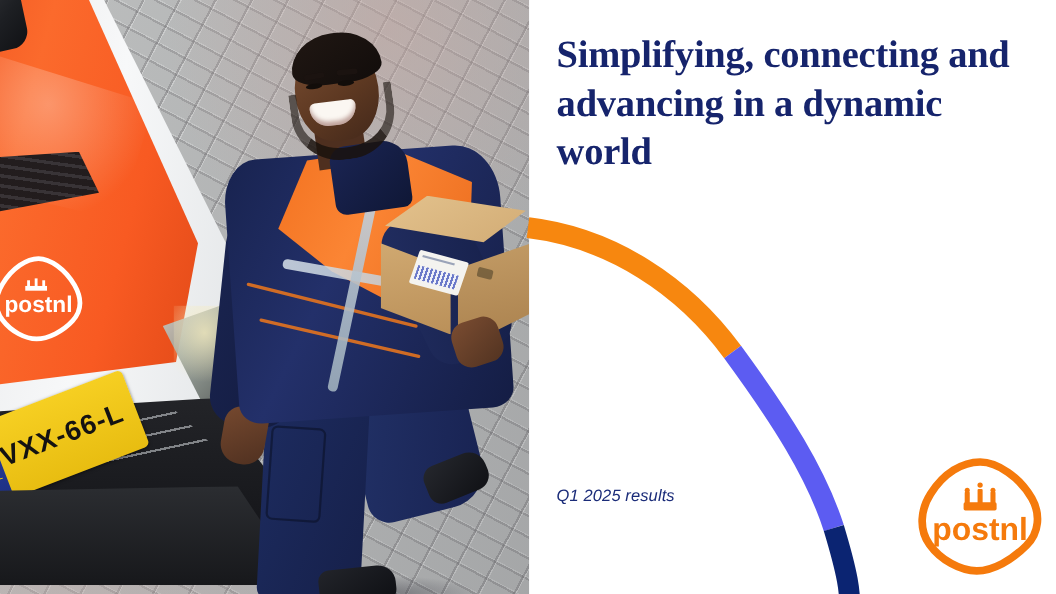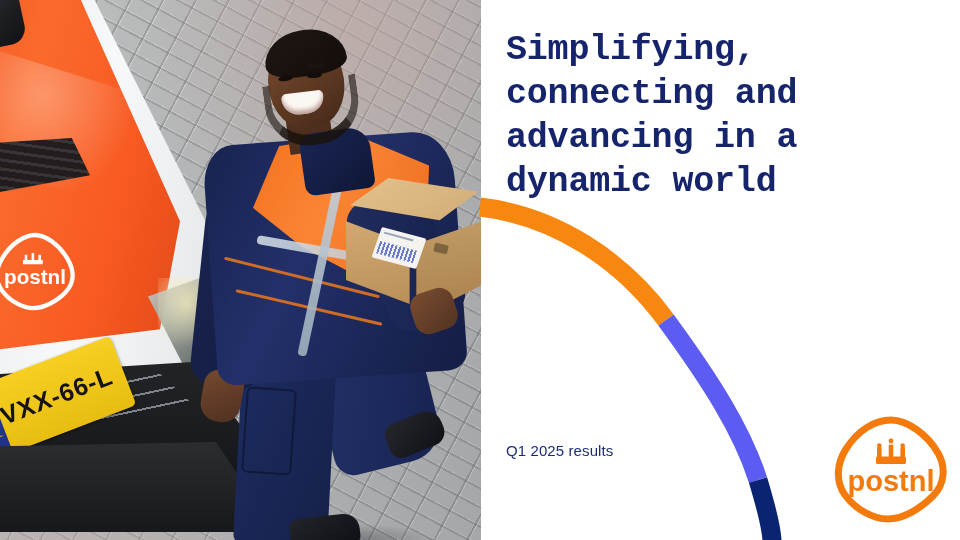--- a/index.html
+++ b/index.html
@@ -332,21 +332,21 @@
 
   
   .title-block {
     position: absolute;
     left: 506px;
     top: 28px;
     width: 440px;
   }
   .slide-title {
     margin: 0;
-    font-family: Liberation Mono, monospace;
+    font-family: Liberation Serif, serif;
     font-weight: 700;
     font-size: 35px;
     line-height: 44px;
     letter-spacing: -0.2px;
     color: #16246C;
     white-space: pre-line;
   }
 
   .arc-svg {
     position: absolute;
@@ -362,20 +362,21 @@
     top: 442px;
     width: 330px;
   }
   .meta-line {
     font-family: "Liberation Sans", sans-serif;
     font-size: 15px;
     line-height: 17px;
     color: #1B2C79;
     margin: 0 0 21px 0;
     letter-spacing: 0.1px;
+    font-style: italic;
   }
   .meta-line:last-child { margin-bottom: 0; }
 
   .brand-logo {
     position: absolute;
     left: 832px;
     top: 411px;
     width: 118px;
     height: 118px;
   }

